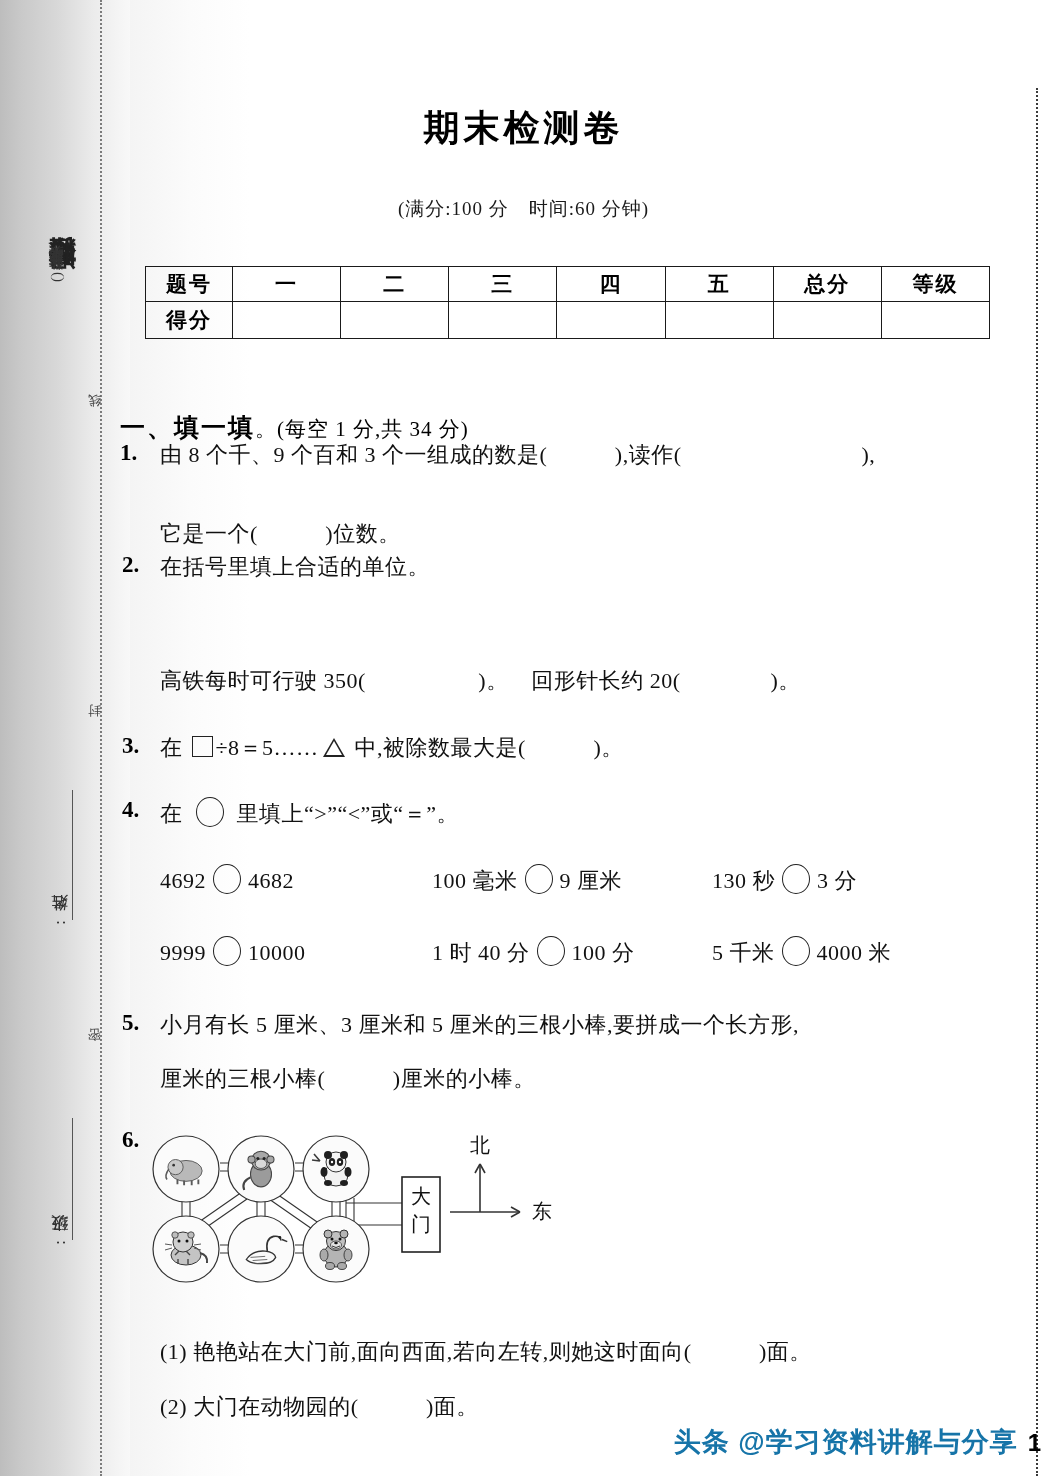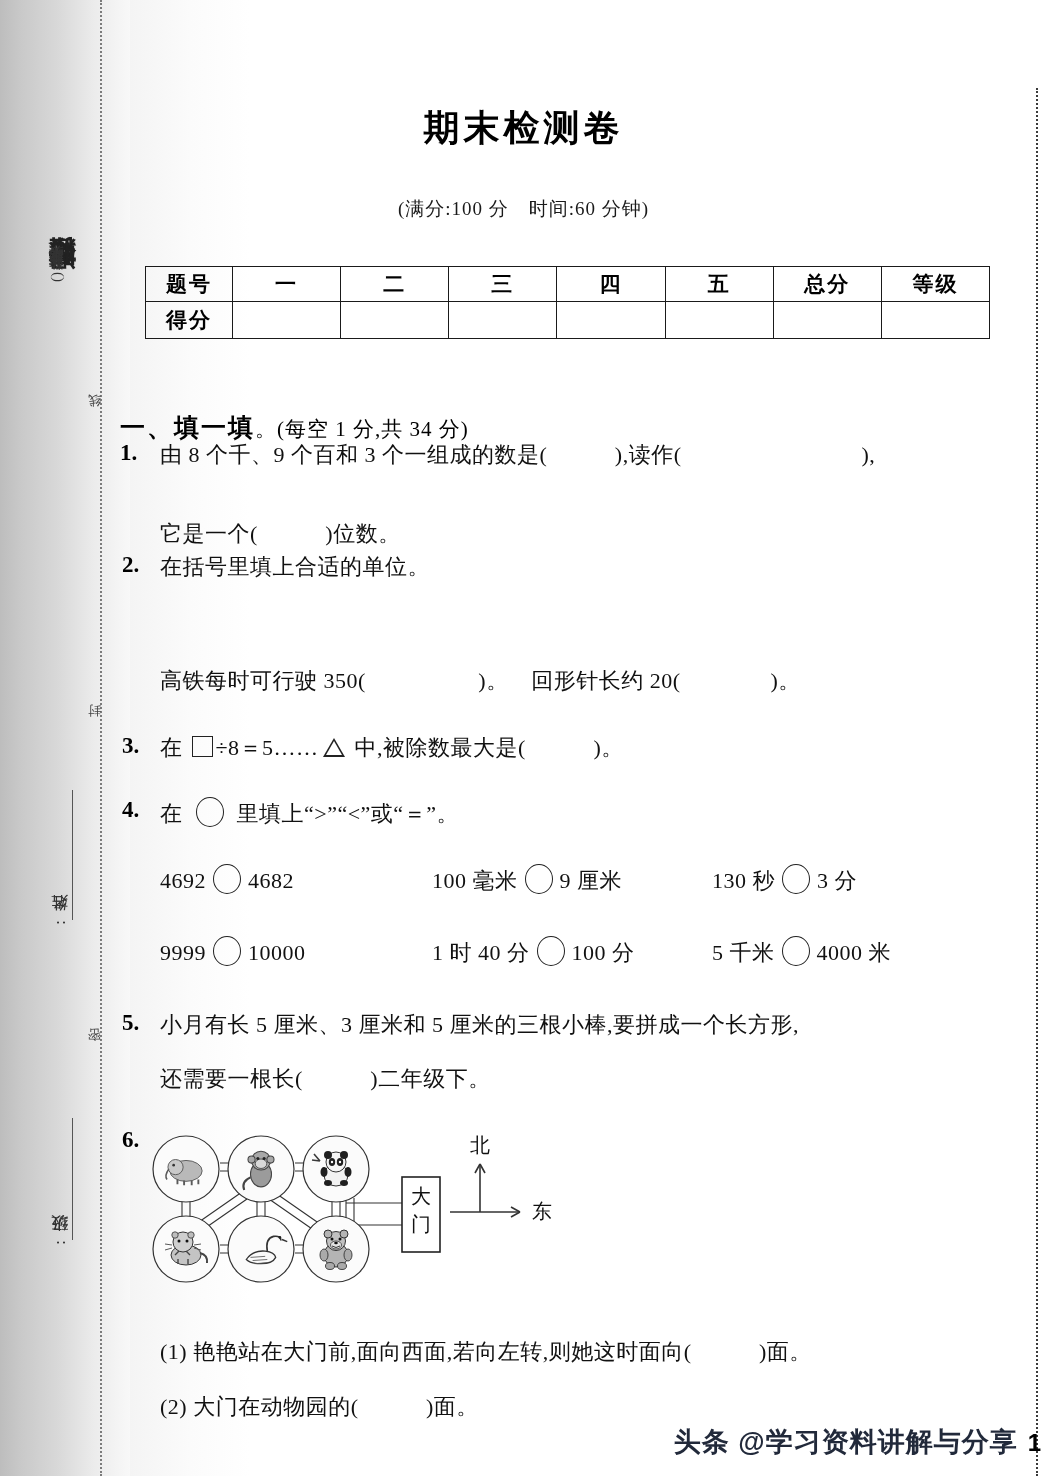--- a/index.html
+++ b/index.html
@@ -137,21 +137,21 @@
   
   .footer{
     position:absolute;left:0;top:1424px;width:1047px;
     text-align:right;padding-right:6px;
     box-sizing:border-box;
   }
   .wm{
     display:inline-block;
     font-family:"Liberation Sans","DejaVu Sans",sans-serif;
     font-weight:bold;font-size:27px;letter-spacing:1px;
-    color:#0f172a;
+    color:#0369a1;
     -webkit-text-stroke:1px #ffffff;
     paint-order:stroke fill;
     opacity:.92;
   }
   .pageno{
     display:inline-block;margin-left:10px;
     font-family:"Liberation Sans","DejaVu Sans",sans-serif;
     font-weight:bold;font-size:24px;color:#000;
   }
 </style>
@@ -245,21 +245,21 @@
   </div>
   <div class="qline" style="left:432px;top:936px;">
     <span>1 时 40 分</span><span class="circ"></span><span>100 分</span>
   </div>
   <div class="qline" style="left:712px;top:936px;">
     <span>5 千米</span><span class="circ"></span><span>4000 米</span>
   </div>
 
   <div class="qnum" style="left:122px;top:1010px;">5.</div>
   <div class="qline" style="left:160px;top:1010px;">小月有长 5 厘米、3 厘米和 5 厘米的三根小棒,要拼成一个长方形,</div>
-  <div class="qline" style="left:160px;top:1064px;">还需要一根长(　　　)二年级下。</div>
+  <div class="qline" style="left:160px;top:1064px;">厘米的三根小棒(　　　)厘米的小棒。</div>
 
   <div class="qnum" style="left:122px;top:1127px;">6.</div>
 
   <div class="zoo">
     <svg width="430" height="170" viewBox="0 0 430 170" xmlns="http://www.w3.org/2000/svg">
       <defs>
         <g id="ico-elephant">
           <ellipse cx="0" cy="2" rx="17" ry="11" fill="#b9b9b9" stroke="#5a5a5a" stroke-width="1"></ellipse>
           <circle cx="-11" cy="-2" r="8" fill="#c9c9c9" stroke="#5a5a5a" stroke-width="1"></circle>
           <path d="M-18,0 q-5,7 -2,11" stroke="#5a5a5a" stroke-width="1.6" fill="none"></path>

